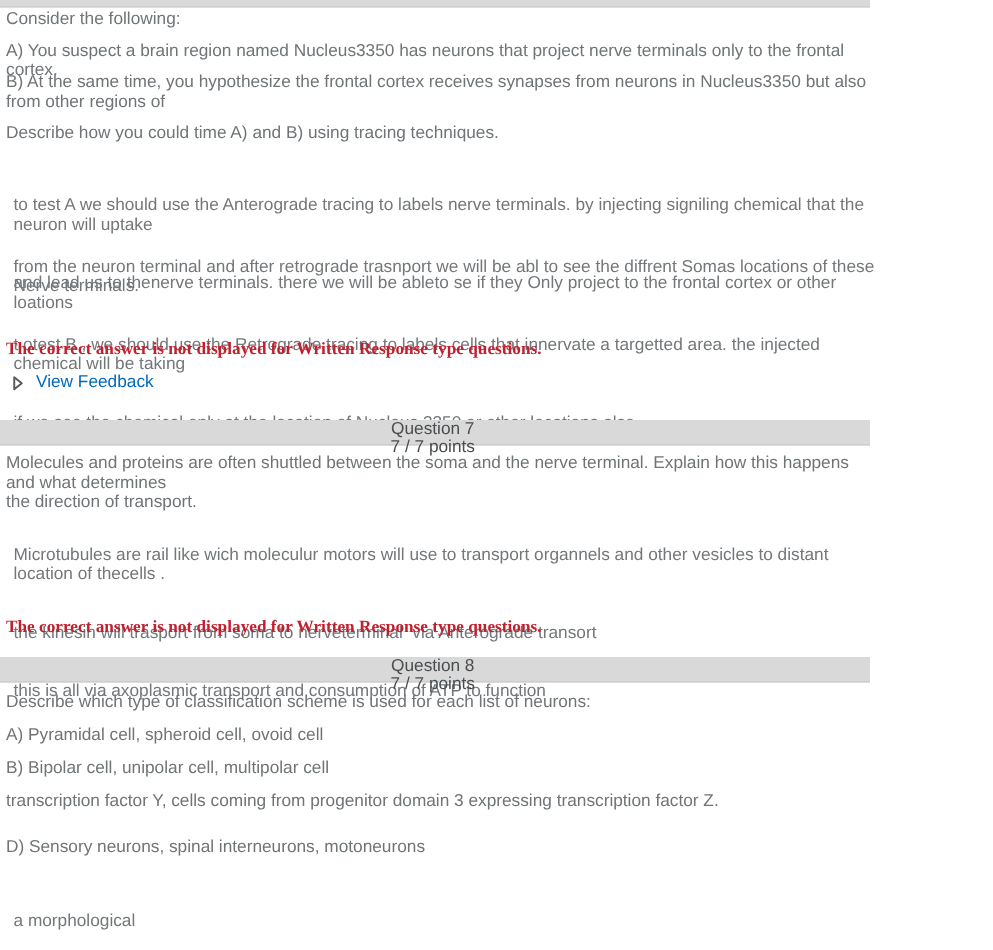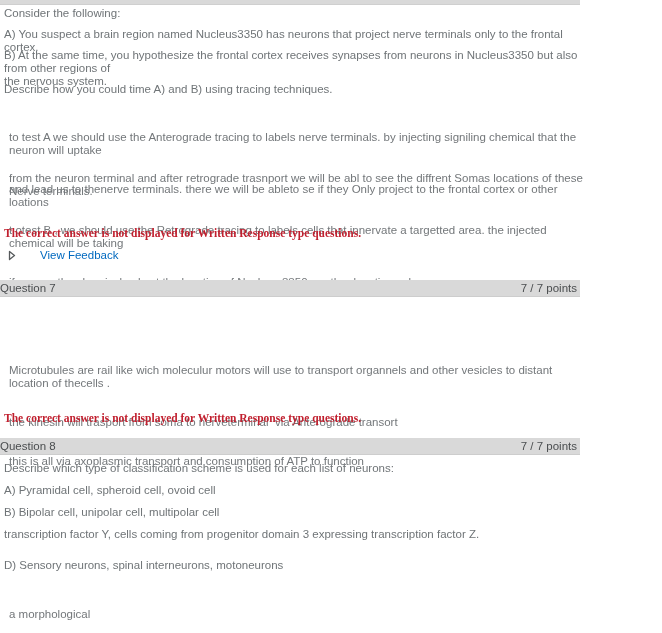--- a/index.html
+++ b/index.html
@@ -36,34 +36,35 @@
     height: 17px;
     background: #d9d9d9;
     border-bottom: 1px solid #cdcdcd;
     box-sizing: border-box;
     display: flex;
     justify-content: space-between;
     align-items: center;
     font-size: 11.5px;
     color: #4a4d4f;
     padding: 0 3px 0 0;
+    flex-direction: column;
   }
   .notice {
     left: 4px;
     font-size: 11.5px;
     font-weight: bold;
     color: #c1202f;
     line-height: 13px;
     font-family: Liberation Serif, serif;
   }
   .feedback-row {
     left: 8px;
     display: flex;
     align-items: center;
-    gap: 24px;
+    gap: 8px;
     cursor: pointer;
   }
   .feedback-link {
     font-size: 11.5px;
     color: #0069bf;
   }
   .topbar-remnant {
     top: 0; left: 0;
     width: 580px;
     height: 4px;
@@ -76,21 +77,20 @@
 <body>
 
 <div id="screen">
 
   <div class="abs topbar-remnant"></div>
 
   <div class="abs txt" style="top:7px">Consider the following:</div>
   <div class="abs txt" style="top:28px">A) You suspect a brain region named Nucleus3350 has neurons that project nerve terminals only to the frontal cortex.</div>
   <div class="abs txt" style="top:49px">
     <span class="line">B) At the same time, you hypothesize the frontal cortex receives synapses from neurons in Nucleus3350 but also from other regions of</span>
-    <span class="line">the nervous system.</span>
   </div>
   <div class="abs txt" style="top:83px">Describe how you could time A) and B) using tracing techniques.</div>
 
   <div class="abs txt ans" style="top:105px">
     <span class="line">to test A we should use the Anterograde tracing to labels nerve terminals. by injecting signiling chemical that the neuron will uptake</span>
     <span class="line">and lead us to thenerve terminals. there we will be ableto se if they Only project to the frontal cortex or other loations</span>
   </div>
   <div class="abs txt ans" style="top:146px">
     <span class="line">from the neuron terminal and after retrograde trasnport we will be abl to see the diffrent Somas locations of these Nerve terminals.</span>
     <span class="line">t otest B , we should use the Retrograde tracing to labels cells that innervate a targetted area. the injected chemical will be taking</span>
@@ -104,20 +104,24 @@
       <svg width="8" height="11" viewBox="0 0 8 11">
           <path d="M1.5 1.5 L6.5 5.5 L1.5 9.5 Z" fill="none" stroke="#565a5c" stroke-width="1.3" stroke-linejoin="round"></path>
         </svg>
     </span>
     <span class="feedback-link">View Feedback</span>
   </div>
 
   <div class="abs headerbar" style="top:280px">
     <span>Question 7</span>
     <span>7 / 7 points</span>
+  </div>
+  <div class="abs txt" style="top:303px">
+    <span class="line">Molecules and proteins are often shuttled between the soma and the nerve terminal. Explain how this happens and what determines</span>
+    <span class="line">the direction of transport.</span>
   </div>
   <div class="abs txt ans" style="top:338px">
     <span class="line">Microtubules are rail like wich moleculur motors will use to transport organnels and other vesicles to distant location of thecells .</span>
     <span class="line">the kinesin will trasport from soma to nerveterminal  via Anterograde transort</span>
     <span class="line">this is all via axoplasmic transport and consumption of ATP to function</span>
   </div>
   <div class="abs notice" style="top:412px">The correct answer is not displayed for Written Response type questions.</div>
 
   <div class="abs headerbar" style="top:438px">
     <span>Question 8</span>

